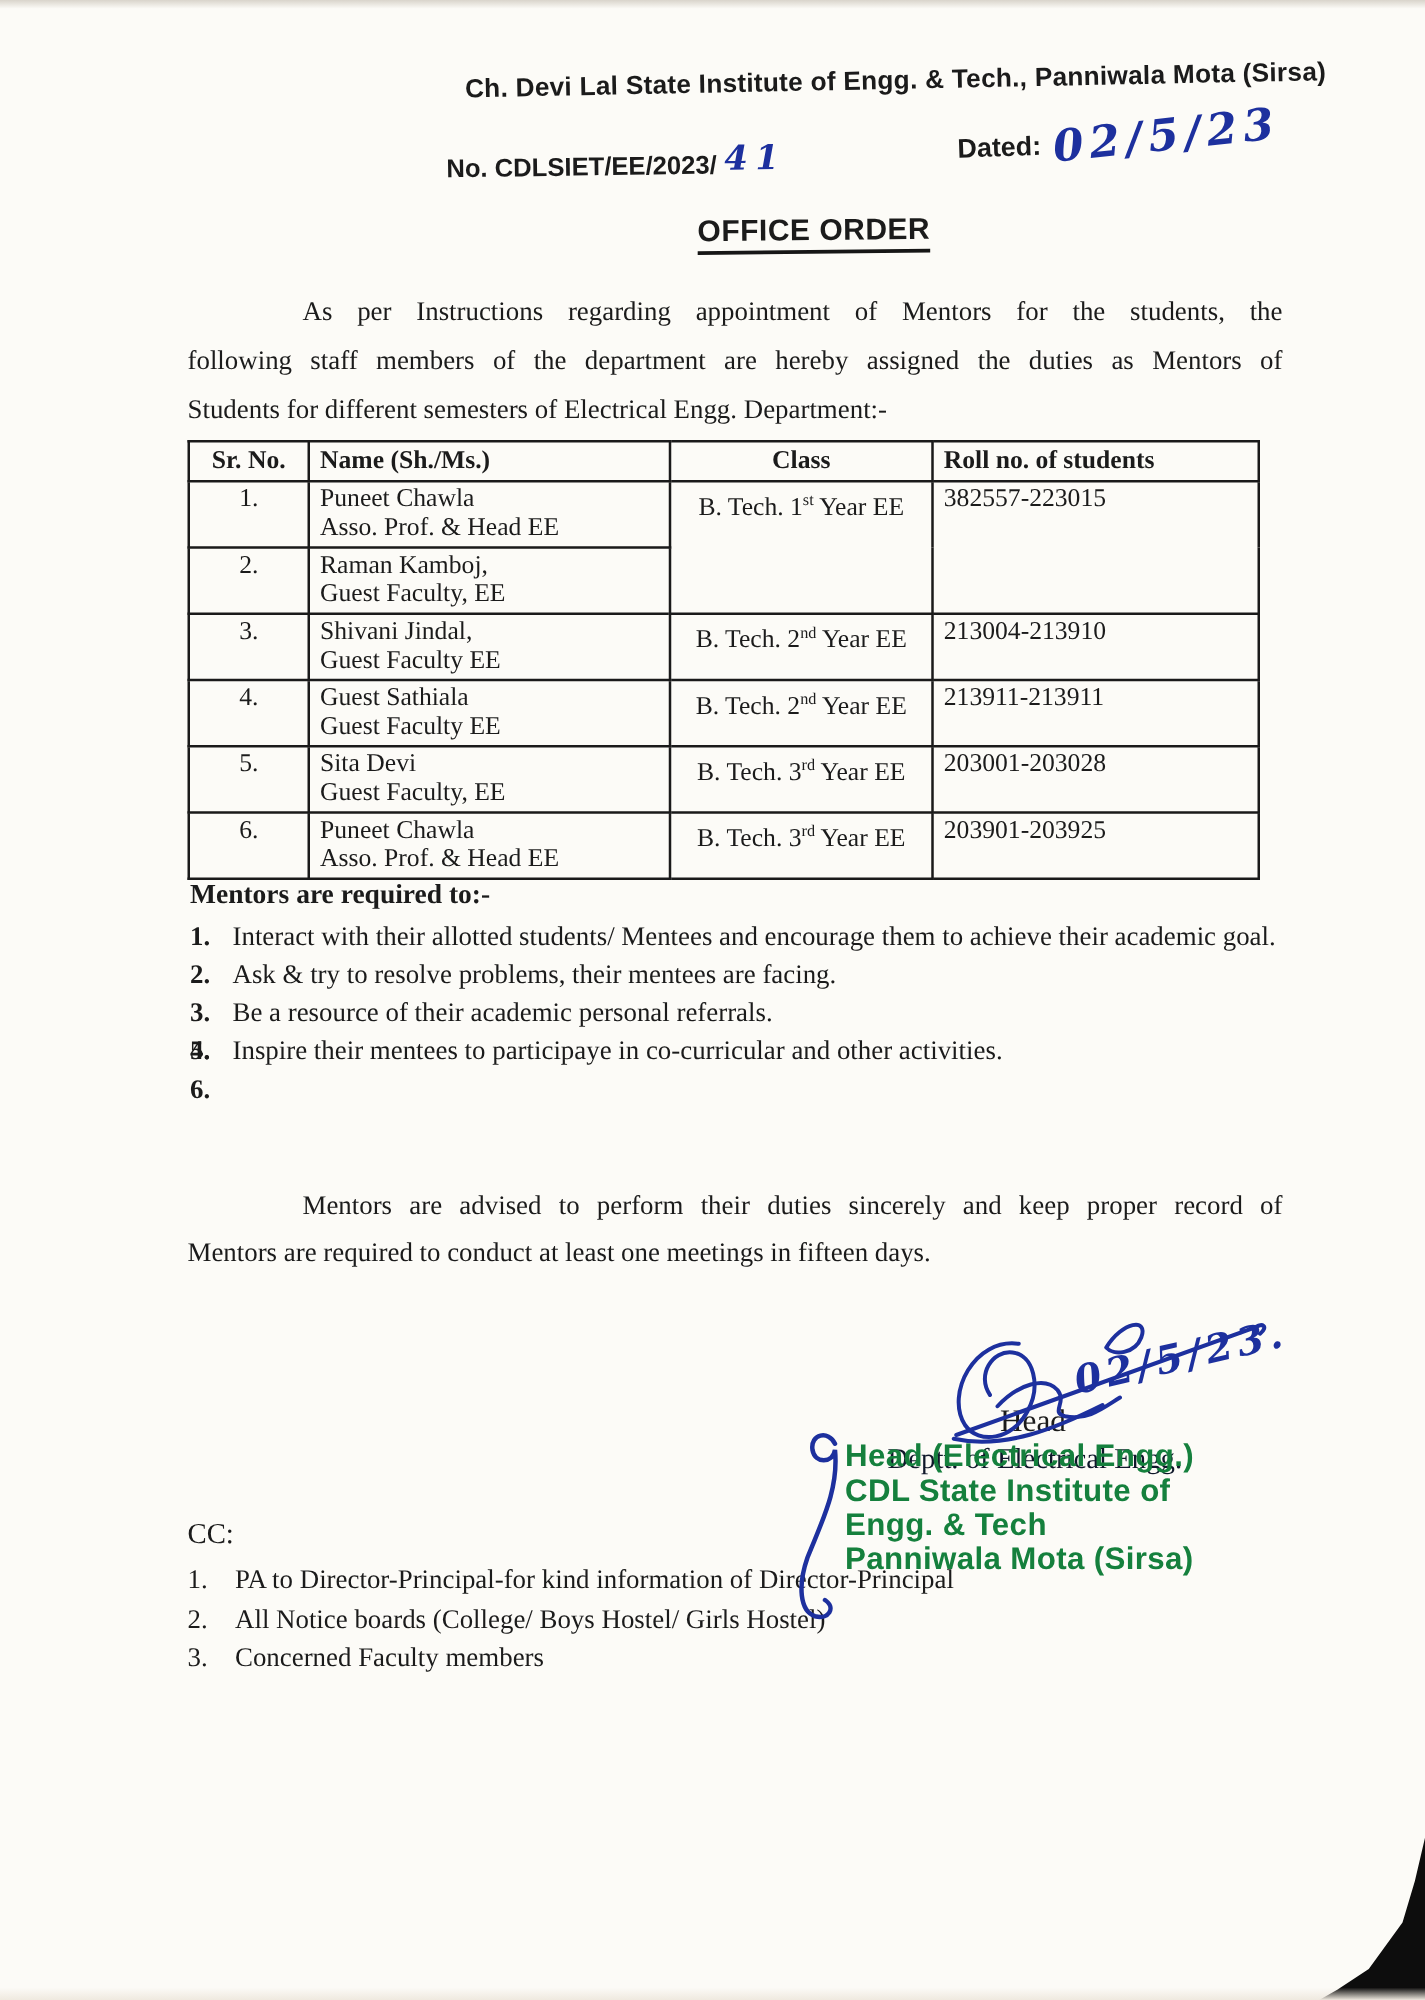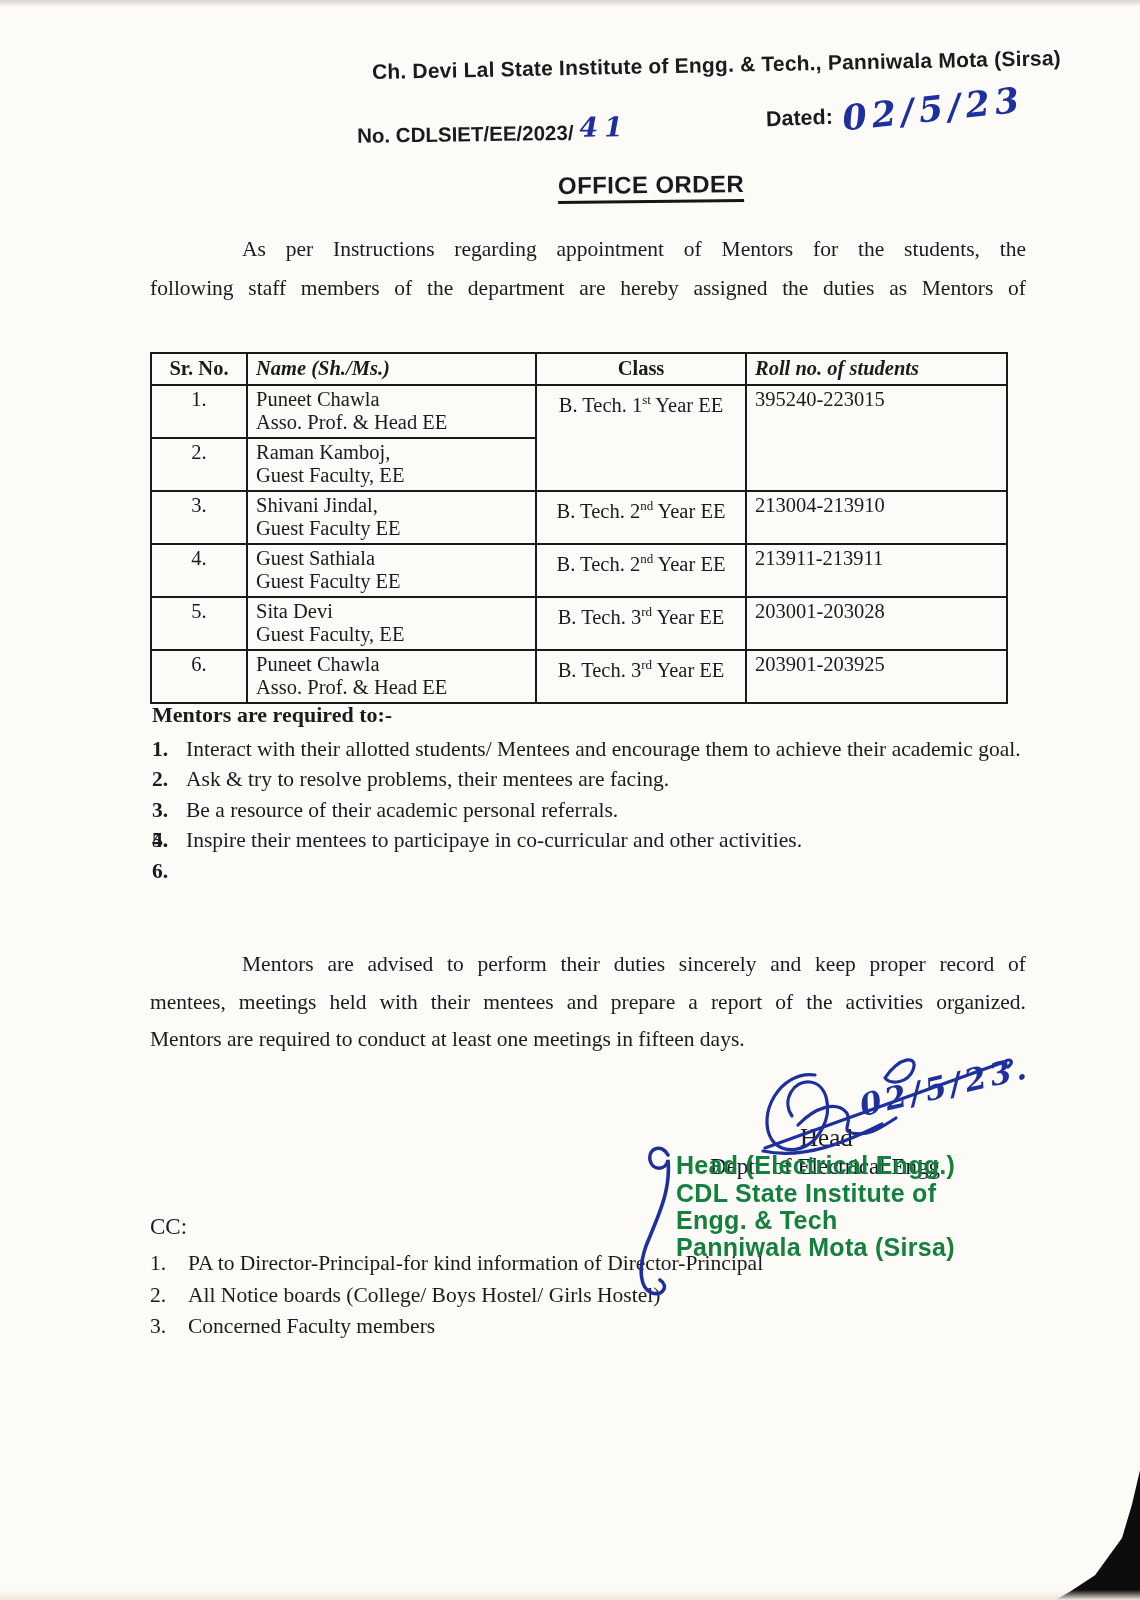--- a/index.html
+++ b/index.html
@@ -34,21 +34,21 @@
   .para .ln:first-child{text-indent:92px;}
   .para .ln.last{text-align-last:left;}
   .intro{left:150px;top:230px;}
   .closing{left:150px;top:946px;font-size:21.5px;line-height:37.5px;}
 
   table.roster{position:absolute;left:150px;top:352px;border-collapse:collapse;
     font-size:20.5px;table-layout:fixed;width:856px;}
   .roster td,.roster th{border:2px solid #1a1a1a;vertical-align:top;padding:2px 8px;line-height:23.5px;}
   .roster th{font-weight:bold;padding:3px 8px;}
   .col-sr{width:96px;} .col-name{width:289px;} .col-class{width:210px;} .col-roll{width:261px;}
-  .roster .c{text-align:center;} .roster .l{text-align:left;font-style:italic;}
+  .roster .c{text-align:center;} .roster .l{text-align:left;}
   .roster sup{font-size:13px;}
 
   .duties{left:152px;top:700px;width:878px;font-size:21.5px;line-height:30.5px;}
   .duties-head{font-weight:bold;font-size:22px;margin-bottom:3px;}
   .duty{position:relative;padding-left:34px;text-align:justify;}
   .duty .num{position:absolute;left:0;top:0;font-weight:bold;}
 
   .sig-svg{left:630px;top:1030px;z-index:3;}
   .sig-date{left:858px;top:1068px;font-size:31px;letter-spacing:4px;transform:rotate(-13deg);font-weight:bold;white-space:nowrap;z-index:2;}
   .typed-head{left:800px;top:1124px;font-size:25px;z-index:1;}
@@ -78,20 +78,21 @@
   </div>
 
   <div class="abs sans datedline">Dated:</div>
   <div class="abs hand date-hand">02/5/23</div>
 
   <div class="abs sans title">OFFICE ORDER</div>
 
   <div class="abs para intro">
     <div class="ln">As per Instructions regarding appointment of Mentors for the students, the</div>
     <div class="ln">following staff members of the department are hereby assigned the duties as Mentors of</div>
+    <div class="ln last">Students for different semesters of Electrical Engg. Department:-</div>
   </div>
 
   <table class="roster">
     <colgroup>
         <col class="col-sr">
         <col class="col-name">
         <col class="col-class">
         <col class="col-roll">
       </colgroup>
     <tbody>
@@ -101,21 +102,21 @@
       <th class="c">Class</th>
       <th class="l">Roll no. of students</th>
     </tr>
     <tr>
       <td class="c">1.</td>
       <td>
         <div>Puneet Chawla</div>
         <div>Asso. Prof. &amp; Head EE</div>
       </td>
       <td class="c" rowspan="2"><span>B. Tech. 1</span><sup>st</sup><span> Year EE</span></td>
-      <td rowspan="2">395240-223015</td>
+      <td rowspan="2">382557-223015</td>
     </tr>
     <tr>
       <td class="c">2.</td>
       <td>
         <div>Raman Kamboj,</div>
         <div>Guest Faculty, EE</div>
       </td>
     </tr>
     <tr>
       <td class="c">3.</td>
@@ -177,21 +178,20 @@
       <span class="num">5.</span>
       <span>Inspire their mentees to participaye in co-curricular and other activities.</span>
     </div>
     <div class="duty">
       <span class="num">6.</span>
     </div>
   </div>
 
   <div class="abs para closing">
     <div class="ln">Mentors are advised to perform their duties sincerely and keep proper record of</div>
-    <div class="ln">mentees, meetings held with their mentees and prepare a report of the activities organized.</div>
     <div class="ln last">Mentors are required to conduct at least one meetings in fifteen days.</div>
   </div>
 
   <div class="abs hand sig-date">02/5/23.</div>
   <div class="abs typed-head">Head</div>
 
   <div class="abs stamp">
     <span class="typed-dept">Deptt. of Electrical Engg.</span>
     <span class="sans-line s1">Head (Electrical Engg.)</span>
     <span class="sans-line s2">CDL State Institute of</span>

